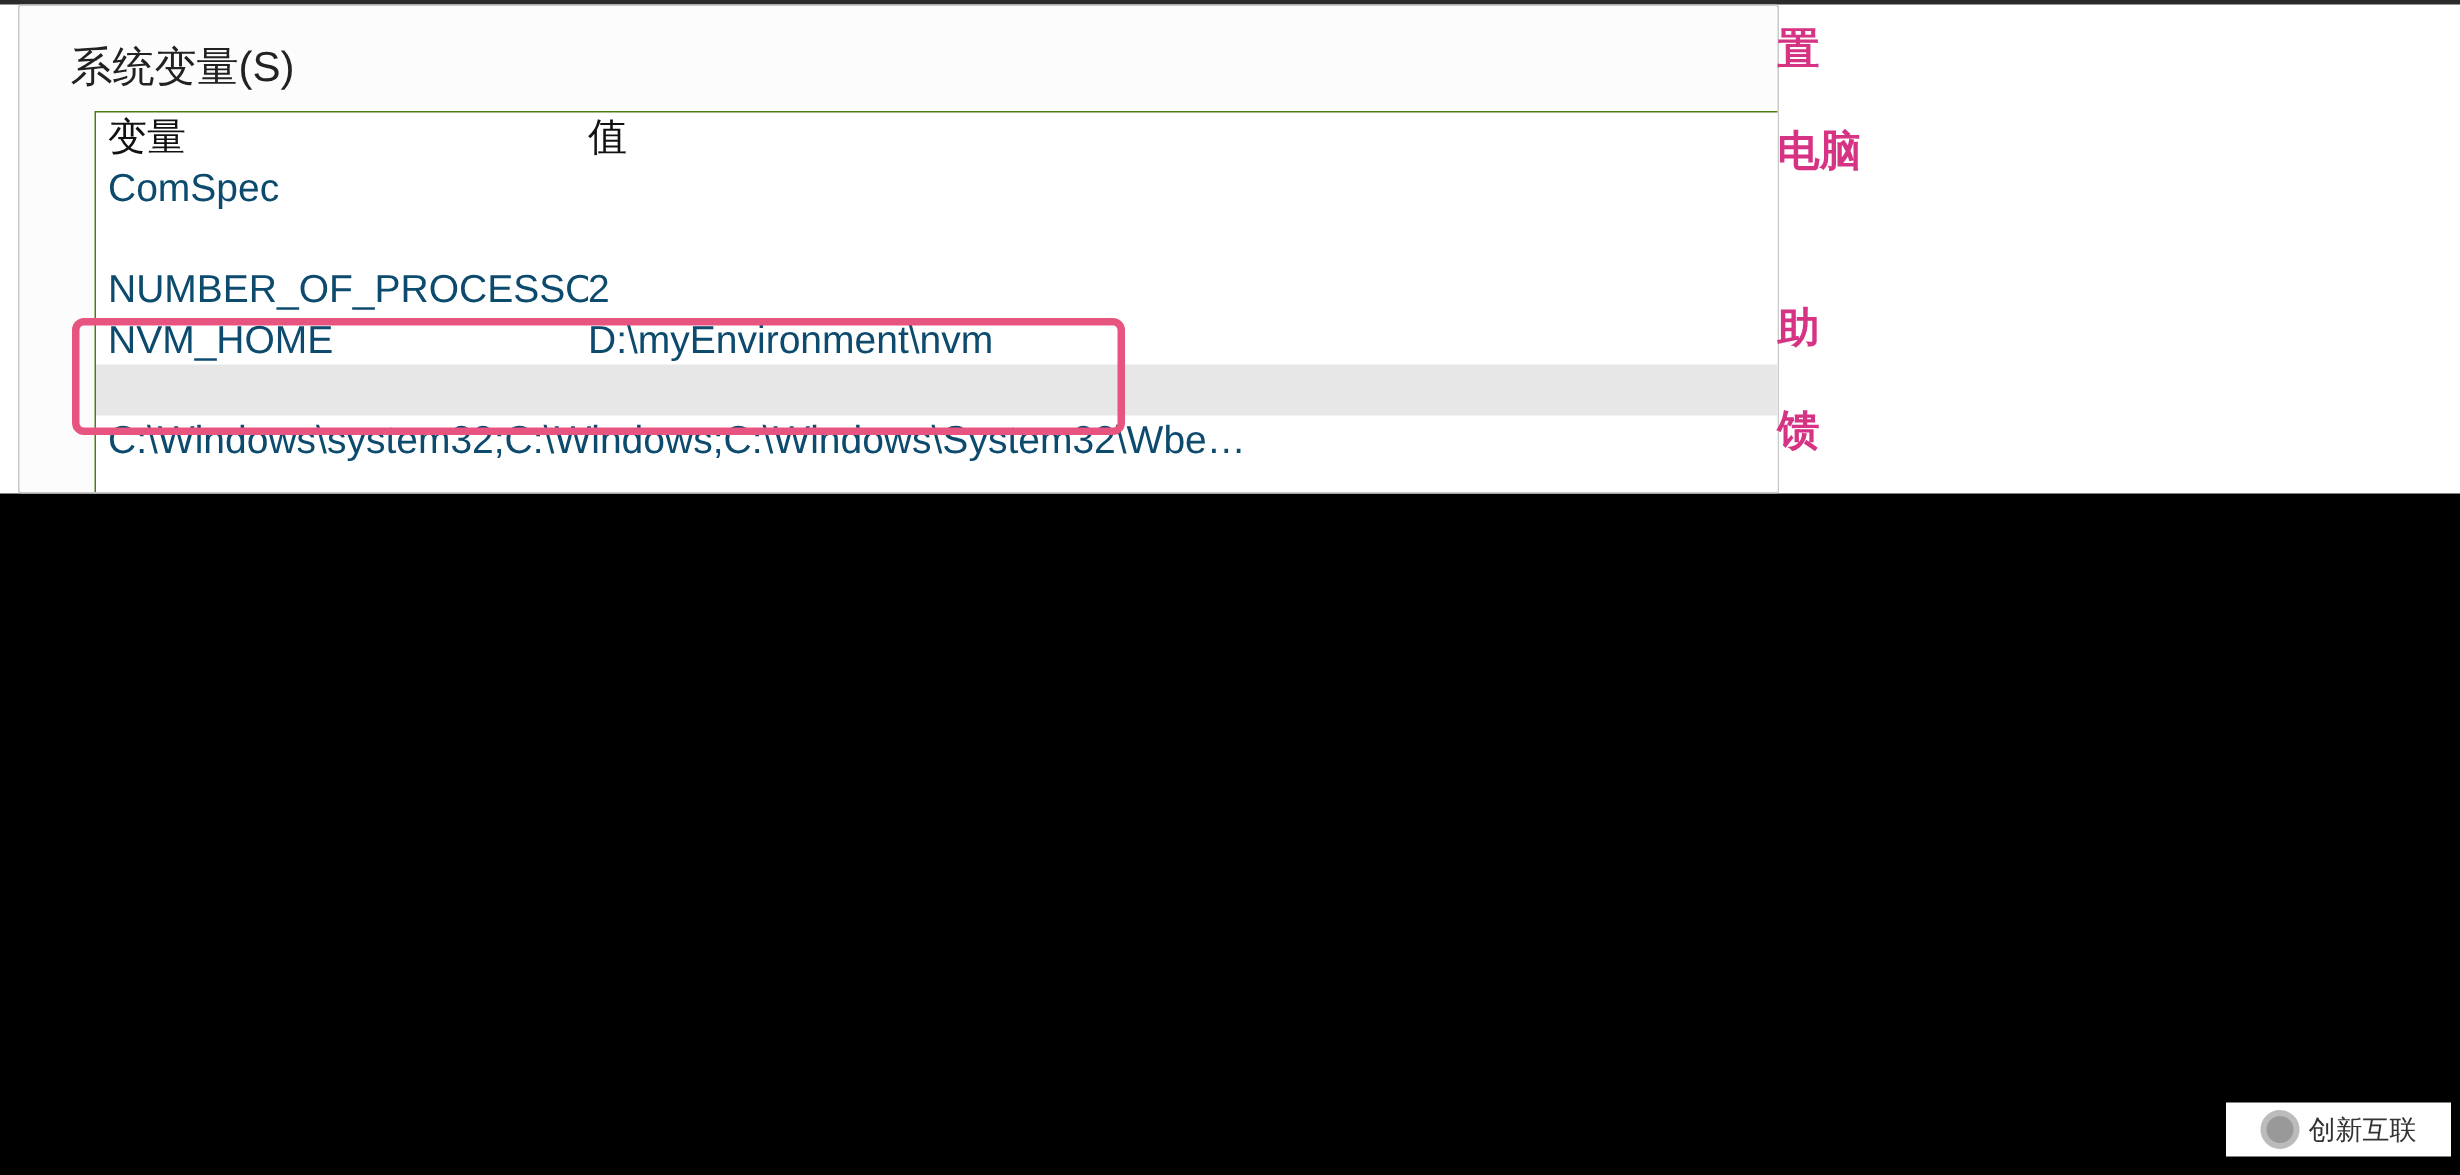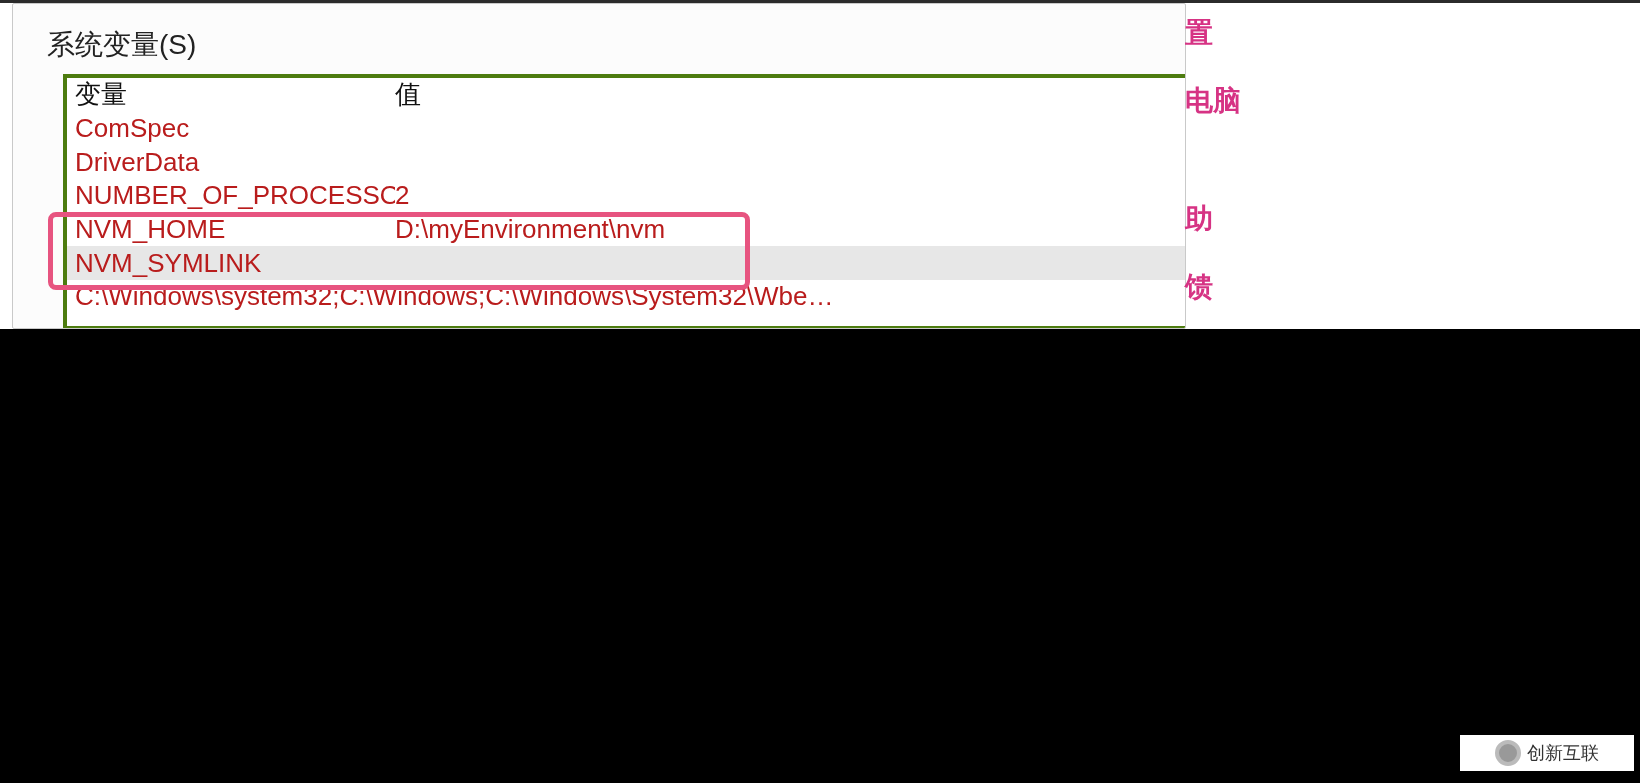--- a/index.html
+++ b/index.html
@@ -3,38 +3,38 @@
   <meta charset="utf-8">
   <style>
     * { margin: 0; padding: 0; box-sizing: border-box; }
     html, body { width: 1640px; height: 783px; font-family: "Segoe UI", "Microsoft YaHei", sans-serif; background: #000; overflow: hidden; }
 
     .outer-frame { position: absolute; left: 0; top: 0; width: 1640px; height: 329px; background: #fff; }
     .dark-top-edge { position: absolute; left: 0; top: 0; width: 1640px; height: 3px; background: #2b2b2b; }
 
     .dialog { position: absolute; left: 12px; top: 3px; width: 1174px; height: 326px; background: #fcfcfc; border: 1px solid #c9c9c9; border-radius: 2px; overflow: hidden; }
     .section-title { position: absolute; left: 34px; top: 22px; font-size: 28px; color: #222; }
-    .table-box { position: absolute; left: 50px; top: 70px; width: 1297px; height: 256px; border: 4px solid #4d7c0f; background: #fff; overflow: hidden; }
+    .table-box { position: absolute; left: 50px; top: 70px; width: 1297px; height: 256px; border: 1px solid #4d7c0f; background: #fff; overflow: hidden; }
     .scroll-track { position: absolute; right: 0; top: 0; width: 24px; height: 100%; background: #f1f1f1; border-left: 1px solid #e4e4e4; }
     .scroll-up-btn { position: absolute; right: 0; top: 0; width: 24px; height: 24px; display: flex; align-items: center; justify-content: center; color: #555; cursor: pointer; }
     .scroll-thumb { position: absolute; right: 3px; top: 28px; width: 18px; height: 120px; background: #c6c6c6; border-radius: 2px; }
 
     .rows { position: absolute; left: 0; top: 0; width: calc(100% - 24px); }
-    .row { display: flex; align-items: center; height: 33.7px; padding-left: 8px; font-size: 26px; color: #b91c1c; cursor: default; }
+    .row { display: flex; align-items: center; height: 33.7px; padding-left: 8px; font-size: 26px; color: #0c4a6e; cursor: default; }
     .row.header { font-weight: 400; color: #111; }
     .row.selected { background: #e7e7e7; }
     .cell-var { width: 320px; white-space: nowrap; overflow: hidden; }
     .cell-val { flex: 1; white-space: nowrap; overflow: hidden; }
 
     .highlight-box { position: absolute; left: 35px; top: 208px; width: 702px; height: 78px; border: 5px solid #e75480; border-radius: 8px; background: transparent; pointer-events: none; }
 
     .side-links { position: absolute; left: 1185px; top: 14px; width: 280px; display: flex; flex-direction: column; gap: 30px; font-size: 28px; font-weight: 600; }
     .side-link { color: #d63384; text-align: left; white-space: nowrap; }
 
-    .watermark { position: absolute; right: 6px; bottom: 12px; width: 174px; height: 36px; background: #fff; display: flex; align-items: center; justify-content: center; font-size: 18px; color: #333; box-shadow: 0 0 6px rgba(0,0,0,0.15); }
+    .watermark { position: absolute; right: 6px; bottom: 12px; width: 150px; height: 36px; background: #fff; display: flex; align-items: center; justify-content: center; font-size: 18px; color: #333; box-shadow: 0 0 6px rgba(0,0,0,0.15); }
     .wm-logo { width: 26px; height: 26px; border-radius: 50%; background: #999; border: 4px solid #bbb; margin-right: 6px; display: inline-block; }
   </style>
 </head>
 <body>
 
 <div class="outer-frame">
   <div class="dark-top-edge"></div>
 
   <div class="dialog">
     <div class="section-title">系统变量(S)</div>
@@ -42,32 +42,30 @@
     <div class="table-box">
       <div class="rows">
         <div class="row header">
           <div class="cell-var">变量</div>
           <div class="cell-val">值</div>
         </div>
         <div class="row">
           <div class="cell-var">ComSpec</div>
         </div>
         <div class="row">
-          <div class="cell-var">DriverData</div>
         </div>
         <div class="row">
           <div class="cell-var">NUMBER_OF_PROCESSORS</div>
           <div class="cell-val">2</div>
         </div>
         <div class="row">
           <div class="cell-var">NVM_HOME</div>
           <div class="cell-val">D:\myEnvironment\nvm</div>
         </div>
         <div class="row selected">
-          <div class="cell-var">NVM_SYMLINK</div>
         </div>
         <div class="row">
           <div class="cell-val">C:\Windows\system32;C:\Windows;C:\Windows\System32\Wbe…</div>
         </div>
       </div>
 
       <div class="scroll-track">
         <div class="scroll-up-btn">
           <span>˄</span>
         </div>

